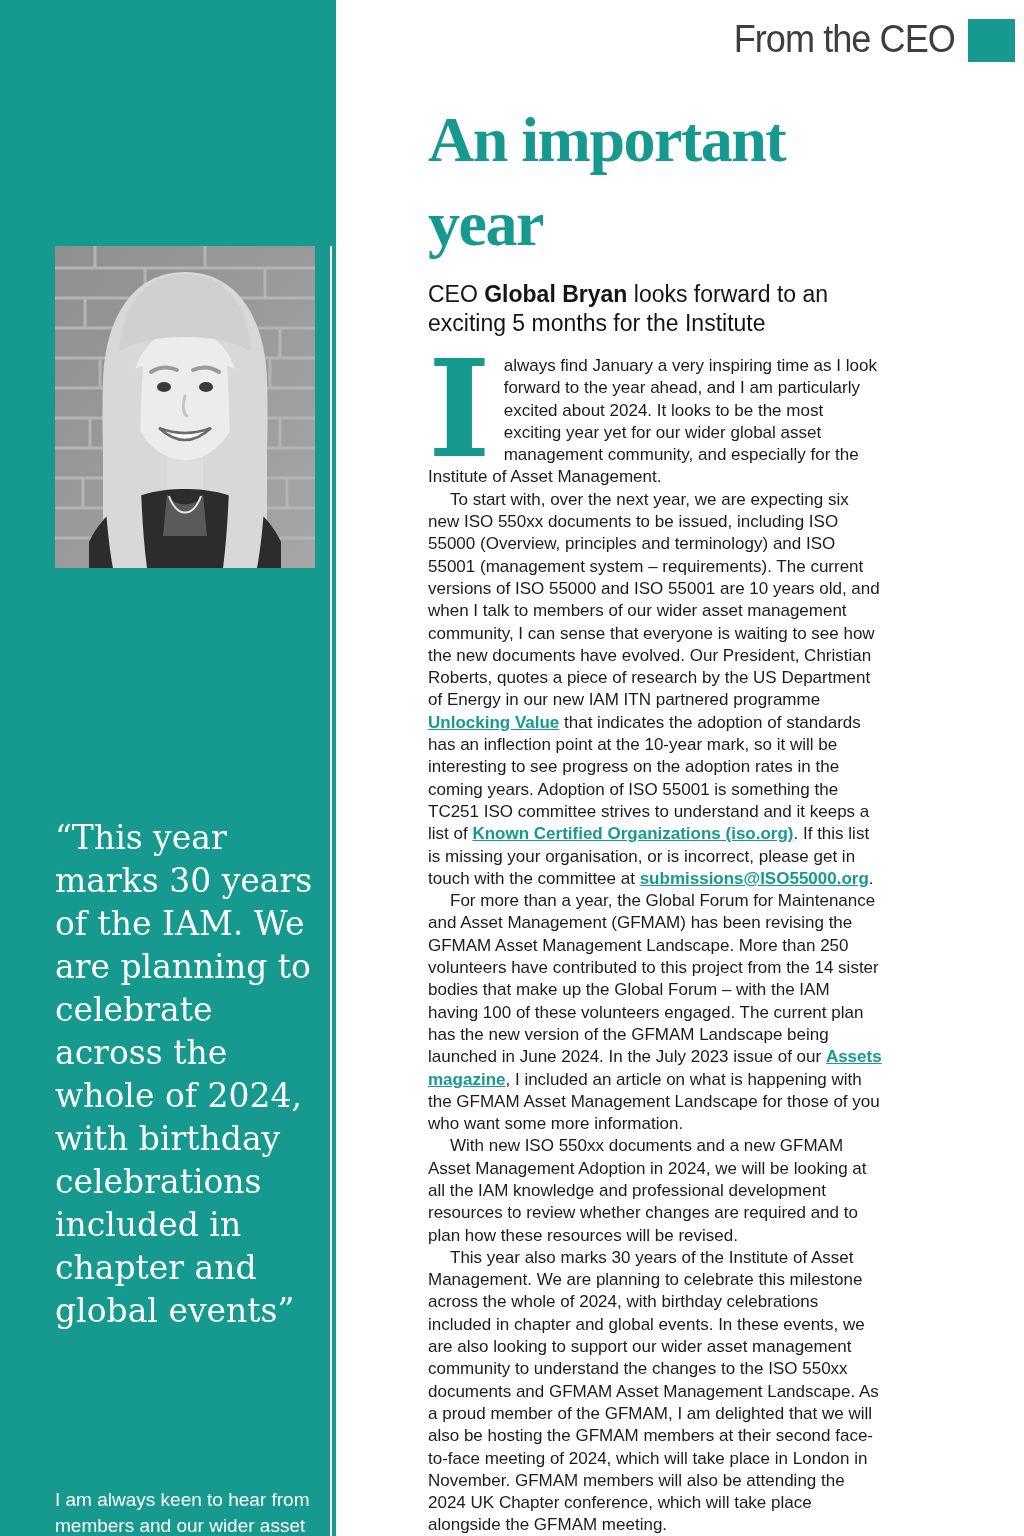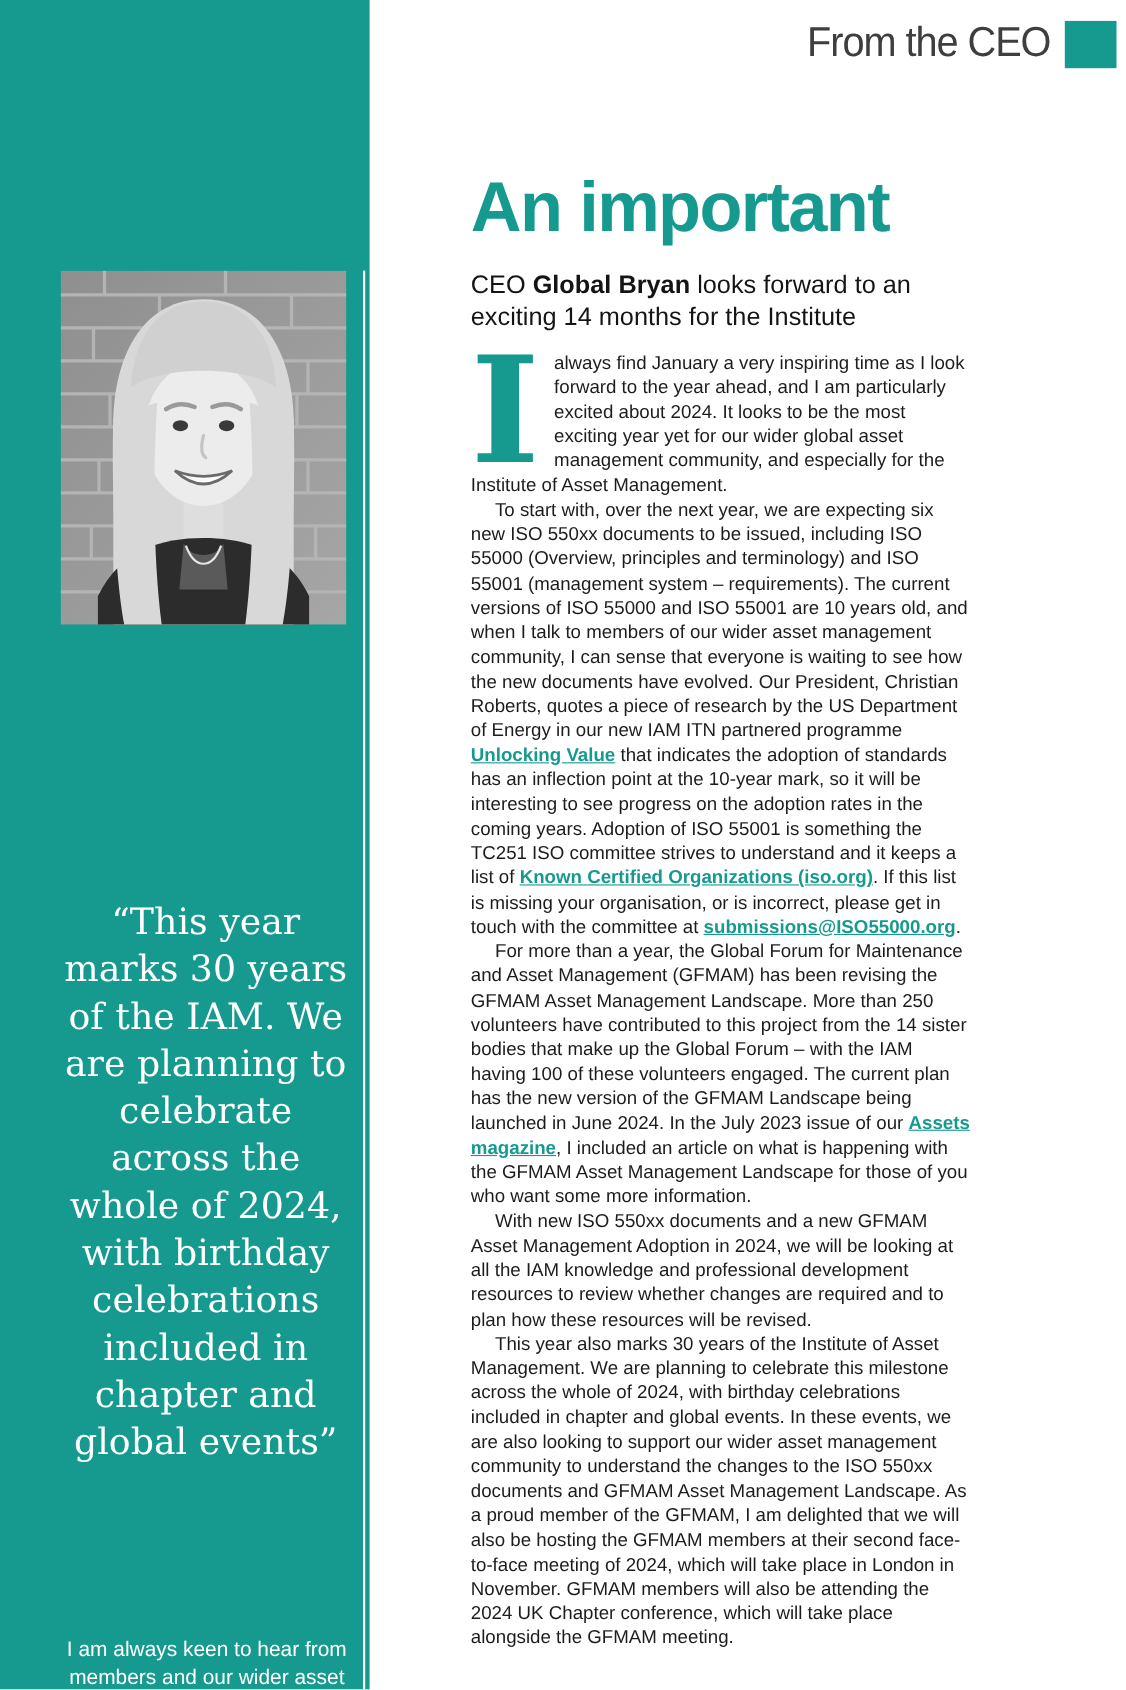--- a/index.html
+++ b/index.html
@@ -10,21 +10,20 @@
     position: relative; overflow: hidden;
     font-family: "Liberation Sans", sans-serif;
     color: #1c1c1c;
   }
 
   
   .sidebar {
     position: absolute; left: 0; top: 0;
     width: 336px; height: 1536px;
     background: var(--accent);
-    text-align: center;
   }
   .photo {
     position: absolute; left: 55px; top: 246px;
     width: 260px; height: 322px; overflow: hidden;
   }
   .photo svg { display: block; }
   .vrule {
     position: absolute; left: 330px; top: 246px;
     width: 2px; height: 1290px; background: #ffffff;
   }
@@ -56,27 +55,26 @@
     width: 47px; height: 43px;
     background: var(--accent);
   }
 
   
   .article {
     position: absolute; left: 428px; top: 98px;
     width: 456px;
   }
   .title {
-    font-family: Liberation Sans, sans-serif;
+    font-family: Liberation Serif, serif;
     font-weight: 700;
     font-size: 64px; line-height: 84px;
     letter-spacing: -1.5px;
     color: var(--accent);
     white-space: nowrap;
-    margin-top: 48px;
   }
   .standfirst {
     margin-top: 14px;
     font-size: 23px; line-height: 29px;
     color: #141414;
   }
   .standfirst .author { font-weight: 700; }
   .body {
     margin-top: 17px;
     font-size: 17px; line-height: 22.3px;
@@ -170,24 +168,25 @@
   <div class="pull-quote">“This year marks 30 years of the IAM. We are planning to celebrate across the whole of 2024, with birthday celebrations included in chapter and global events”</div>
   <div class="sidebar-footer">I am always keen to hear from members and our wider asset</div>
 </aside>
 
 <div class="header-label">From the CEO</div>
 <div class="header-square"></div>
 
 <main class="article">
   <h1 class="title">
     <div>An important</div>
+    <div>year</div>
   </h1>
 
   <div class="standfirst">
-    <span>CEO </span><span class="author">Global Bryan</span><span> looks forward to an exciting 14 months for the Institute</span>
+    <span>CEO </span><span class="author">Global Bryan</span><span> looks forward to an exciting 5 months for the Institute</span>
   </div>
 
   <div class="body">
     <p>
       <span class="dropcap">I</span>
       <span>always find January a very inspiring time as I look forward to the year ahead, and I am particularly excited about 2024. It looks to be the most exciting year yet for our wider global asset management community, and especially for the Institute of Asset Management.</span>
     </p>
     <p class="ind">
       <span>To start with, over the next year, we are expecting six new ISO 550xx documents to be issued, including ISO 55000 (Overview, principles and terminology) and ISO 55001 (management system – requirements). The current versions of ISO 55000 and ISO 55001 are 10 years old, and when I talk to members of our wider asset management community, I can sense that everyone is waiting to see how the new documents have evolved. Our President, Christian Roberts, quotes a piece of research by the US Department of Energy in our new IAM ITN partnered programme </span><span class="lnk">Unlocking Value</span><span> that indicates the adoption of standards has an inflection point at the 10-year mark, so it will be interesting to see progress on the adoption rates in the coming years. Adoption of ISO 55001 is something the TC251 ISO committee strives to understand and it keeps a list of </span><span class="lnk">Known Certified Organizations (iso.org)</span><span>. If this list is missing your organisation, or is incorrect, please get in touch with the committee at </span><span class="lnk">submissions@ISO55000.org</span><span>.</span>
     </p>

